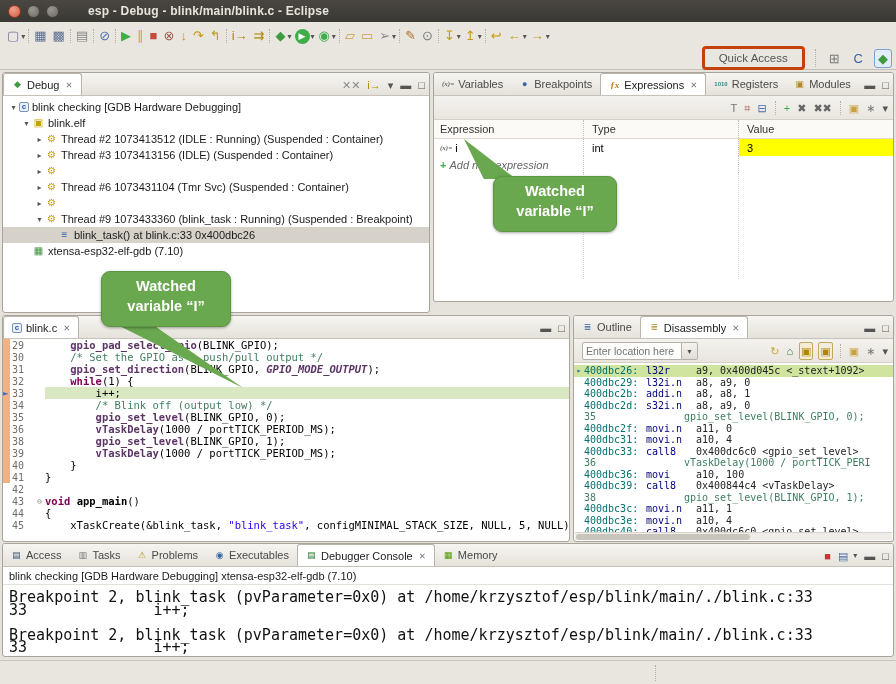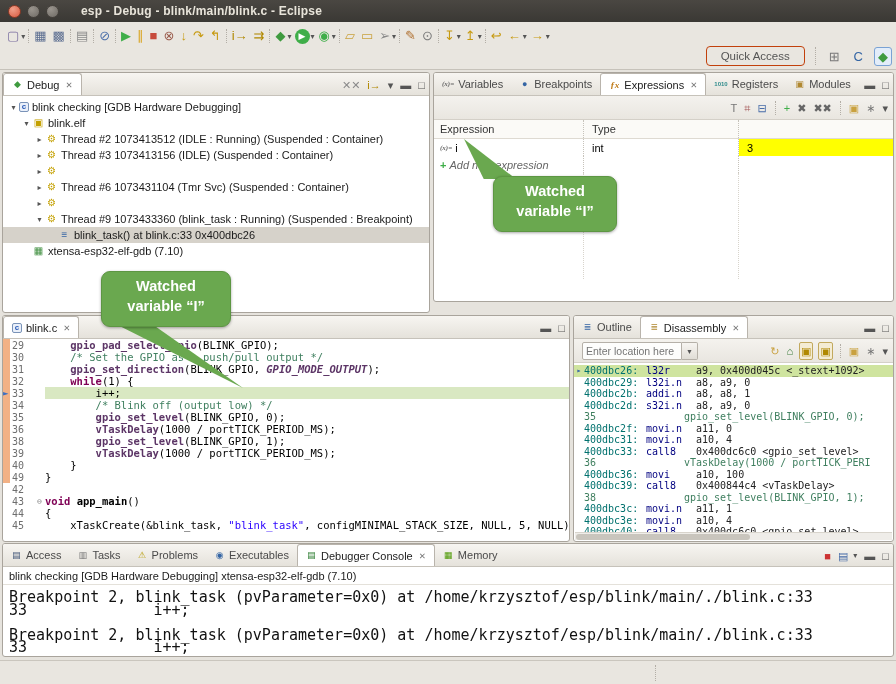--- a/index.html
+++ b/index.html
@@ -6,33 +6,33 @@
   html,body { width:896px; height:684px; overflow:hidden; }
   body { font-family:"Liberation Sans", sans-serif; background:#e6e3dd; }
   .window { position:relative; width:896px; height:684px; background:#e6e3dd; overflow:hidden; }
 
   
   .titlebar { position:absolute; left:0; top:0; width:896px; height:22px;
     background:linear-gradient(#4a4742,#3a3834); display:flex; align-items:center; }
   .wbtn { width:13px; height:13px; border-radius:50%; margin-left:6px; display:inline-block;
     background:radial-gradient(circle at 35% 30%, #9a958e, #6e6a64); border:1px solid #46423d; }
   .wbtn.close { background:radial-gradient(circle at 35% 30%, #f0a08a, #d85a40); border-color:#8e3a26; margin-left:8px; }
-  .titletext { color:#e8e4da; font-size:12px; font-weight:bold; margin-left:22px; letter-spacing:.2px; }
+  .titletext { color:#e8e4da; font-size:12px; font-weight:bold; margin-left:29px; letter-spacing:.2px; }
 
   
   .toolbar { position:absolute; left:0; top:22px; width:896px; height:48px; background:#e9e6e0;
     border-bottom:1px solid #c6c2ba; }
   .tb-icons { position:absolute; left:4px; top:3px; display:flex; align-items:center; height:22px; }
   .ticon { font-size:13px; line-height:20px; padding:0 3px; cursor:default; }
   .ticon.circle { background:#3fae49; color:#fff; border-radius:50%; width:15px; height:15px; font-size:9px;
     display:inline-flex; align-items:center; justify-content:center; padding:0; margin:0 2px; }
   .dd { font-size:8px; color:#555; margin:0 1px 0 -1px; }
   .tsep { border-left:1px dotted #b3aea6; height:18px; margin:0 4px; }
   .tb-right { position:absolute; right:4px; top:24px; display:flex; align-items:center; gap:6px; }
-  .quick-access { font-size:11.5px; color:#555; background:transparent; border:1px solid #c2410c;
+  .quick-access { font-size:11.5px; color:#555; background:transparent; border:3px solid #c2410c;
     border-radius:4px; padding:3px 14px; font-family:"Liberation Sans",sans-serif; }
   .persp { display:flex; align-items:center; gap:8px; }
   .pico { font-size:13px; padding:1px 3px; }
   .pico.pressed { border:1px solid #7aa2d4; background:#e3edf9; border-radius:3px; }
 
   
   .panel { position:absolute; background:#fff; border:1px solid #a9a49c; border-radius:3px; overflow:hidden; }
   .ptabs { height:23px; background:linear-gradient(#f7f5f1,#e5e2db); border-bottom:1px solid #c6c2ba;
     display:flex; align-items:stretch; position:relative; }
   .tab { display:flex; align-items:center; gap:4px; padding:0 8px; font-size:11px; color:#4a4a4a; }
@@ -313,20 +313,21 @@
         <span class="pbtn" data-name="remove-expression-icon" style="color: rgb(102, 102, 102);">✖</span>
         <span class="pbtn" data-name="remove-all-expressions-icon" style="color: rgb(102, 102, 102);">✖✖</span>
         <span class="bsep"></span>
         <span class="pbtn" data-name="new-view-icon" style="color: rgb(201, 161, 63);">▣</span>
         <span class="pbtn" data-name="pin-view-icon" style="color: rgb(119, 119, 119);">∗</span>
         <span class="pbtn" data-name="view-menu-icon" style="color: rgb(85, 85, 85);">▾</span>
       </div>
     <div class="xhead" data-name="expressions-table-header">
       <div class="xc-exp" data-name="column-expression">Expression</div>
       <div class="xc-type" data-name="column-type">Type</div>
+      <div class="xc-val" data-name="column-value">Value</div>
     </div>
     <div class="xrow" data-name="expression-row">
       <div class="xc-exp">
         <span class="wicon" data-name="watch-icon">(x)=</span>
         <span data-name="expression-name">i</span>
       </div>
       <div class="xc-type" data-name="expression-type">int</div>
       <div class="xc-val hl" data-name="expression-value">3</div>
     </div>
     <div class="xrow" data-name="add-expression-row">
@@ -360,21 +361,21 @@
         <div class="eline" data-name="code-line-30"><span class="erange mark"></span><span class="elnum" data-name="line-number">30</span><span class="efold"></span><span class="ecode"><span class="p">    </span><span class="cm">/* Set the GPIO as a push/pull output */</span></span></div>
         <div class="eline" data-name="code-line-31"><span class="erange mark"></span><span class="elnum" data-name="line-number">31</span><span class="efold"></span><span class="ecode"><span class="p">    </span><span class="fn">gpio_set_direction</span><span class="p">(BLINK_GPIO, </span><span class="mc">GPIO_MODE_OUTPUT</span><span class="p">);</span></span></div>
         <div class="eline" data-name="code-line-32"><span class="erange mark"></span><span class="elnum" data-name="line-number">32</span><span class="efold"></span><span class="ecode"><span class="p">    </span><span class="k">while</span><span class="p">(1) {</span></span></div>
         <div class="eline cur" data-name="code-line-33"><span class="erange mark"></span><span class="elnum" data-name="line-number">33</span><span class="efold"></span><span class="ecode"><span class="p">        i++;</span></span><span class="bpicon" data-name="breakpoint-icon">►</span></div>
         <div class="eline" data-name="code-line-34"><span class="erange mark"></span><span class="elnum" data-name="line-number">34</span><span class="efold"></span><span class="ecode"><span class="p">        </span><span class="cm">/* Blink off (output low) */</span></span></div>
         <div class="eline" data-name="code-line-35"><span class="erange mark"></span><span class="elnum" data-name="line-number">35</span><span class="efold"></span><span class="ecode"><span class="p">        </span><span class="fn">gpio_set_level</span><span class="p">(BLINK_GPIO, 0);</span></span></div>
         <div class="eline" data-name="code-line-36"><span class="erange mark"></span><span class="elnum" data-name="line-number">36</span><span class="efold"></span><span class="ecode"><span class="p">        </span><span class="fn">vTaskDelay</span><span class="p">(1000 / portTICK_PERIOD_MS);</span></span></div>
         <div class="eline" data-name="code-line-38"><span class="erange mark"></span><span class="elnum" data-name="line-number">38</span><span class="efold"></span><span class="ecode"><span class="p">        </span><span class="fn">gpio_set_level</span><span class="p">(BLINK_GPIO, 1);</span></span></div>
         <div class="eline" data-name="code-line-39"><span class="erange mark"></span><span class="elnum" data-name="line-number">39</span><span class="efold"></span><span class="ecode"><span class="p">        </span><span class="fn">vTaskDelay</span><span class="p">(1000 / portTICK_PERIOD_MS);</span></span></div>
         <div class="eline" data-name="code-line-40"><span class="erange mark"></span><span class="elnum" data-name="line-number">40</span><span class="efold"></span><span class="ecode"><span class="p">    }</span></span></div>
-        <div class="eline" data-name="code-line-41"><span class="erange mark"></span><span class="elnum" data-name="line-number">49</span><span class="efold"></span><span class="ecode"><span class="p">}</span></span></div>
+        <div class="eline" data-name="code-line-41"><span class="erange mark"></span><span class="elnum" data-name="line-number">41</span><span class="efold"></span><span class="ecode"><span class="p">}</span></span></div>
         <div class="eline" data-name="code-line-42"><span class="erange"></span><span class="elnum" data-name="line-number">42</span><span class="efold"></span><span class="ecode"></span></div>
         <div class="eline" data-name="code-line-43"><span class="erange"></span><span class="elnum" data-name="line-number">43</span><span class="efold" data-name="fold-minus-icon">⊖</span><span class="ecode"><span class="k">void</span><span class="p"> </span><span class="b">app_main</span><span class="p">()</span></span></div>
         <div class="eline" data-name="code-line-44"><span class="erange"></span><span class="elnum" data-name="line-number">44</span><span class="efold"></span><span class="ecode"><span class="p">{</span></span></div>
         <div class="eline" data-name="code-line-45"><span class="erange"></span><span class="elnum" data-name="line-number">45</span><span class="efold"></span><span class="ecode"><span class="p">    xTaskCreate(&amp;blink_task, </span><span class="st">"blink_task"</span><span class="p">, configMINIMAL_STACK_SIZE, NULL, 5, NULL);</span></span></div>
       </div>
   </div>
 
   <div class="panel" id="disasm-panel" data-name="disassembly-view">
     <div class="ptabs" id="disasm-tabbar" data-name="disassembly-tabbar">
       <div class="tab" data-name="tab-outline">

